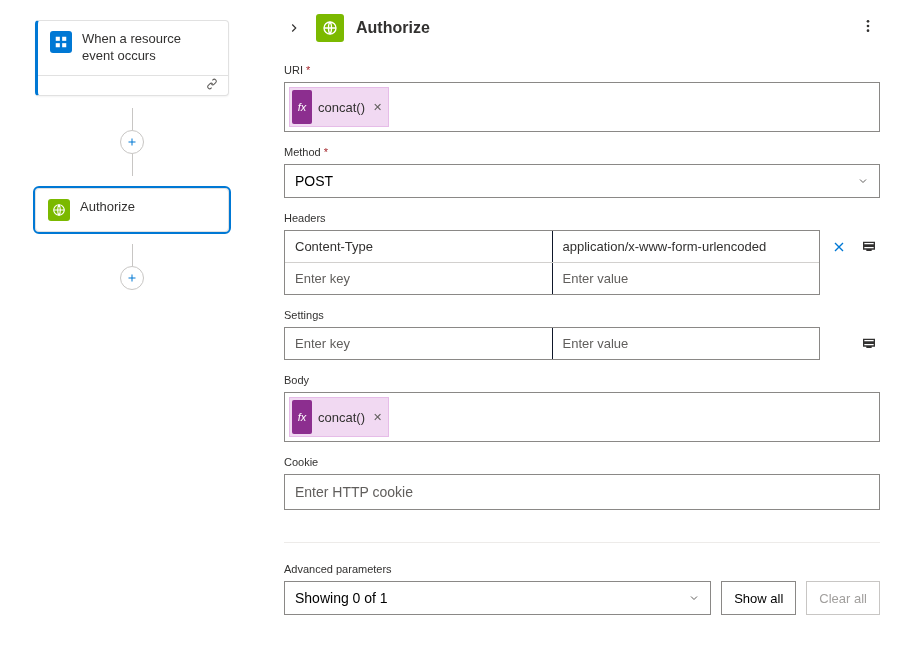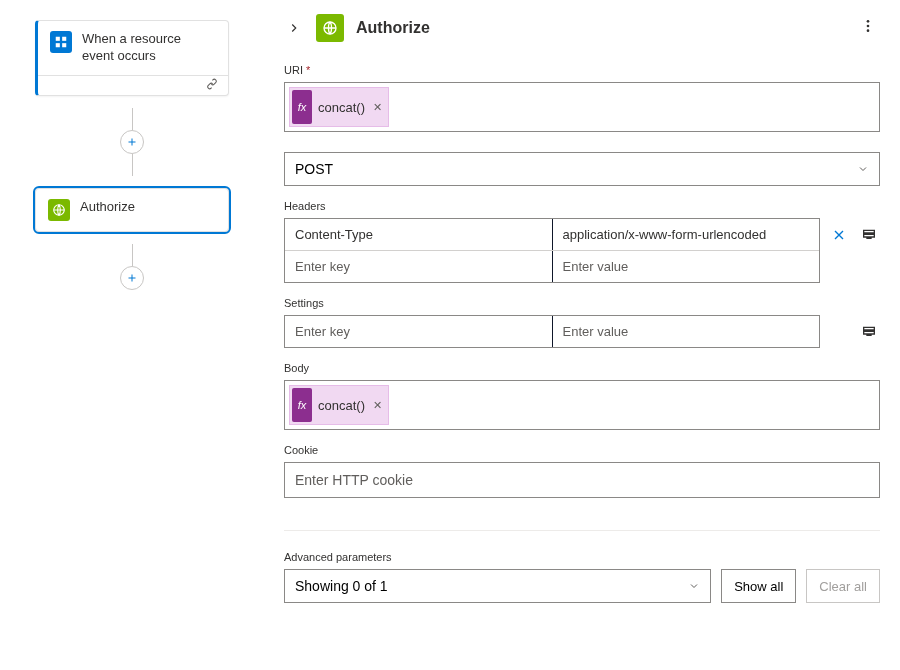--- a/index.html
+++ b/index.html
@@ -153,20 +153,21 @@
       <div class="token-input" style="margin-top:6px;">
         <div class="fx-chip">
           <span class="fx-badge">fx</span>
           <span>concat()</span>
           <span class="remove">✕</span>
         </div>
       </div>
     </div>
 
     <div>
+      <div class="field-label"><span>Method</span> <span class="req">*</span></div>
       <div class="select-box" style="margin-top:6px;">
         <span>POST</span>
         <svg viewBox="0 0 24 24">
             <path d="M6 9l6 6 6-6" fill="none" stroke="#605e5c" stroke-width="2"></path>
           </svg>
       </div>
     </div>
 
     <div>
       <div class="field-label">Headers</div>

